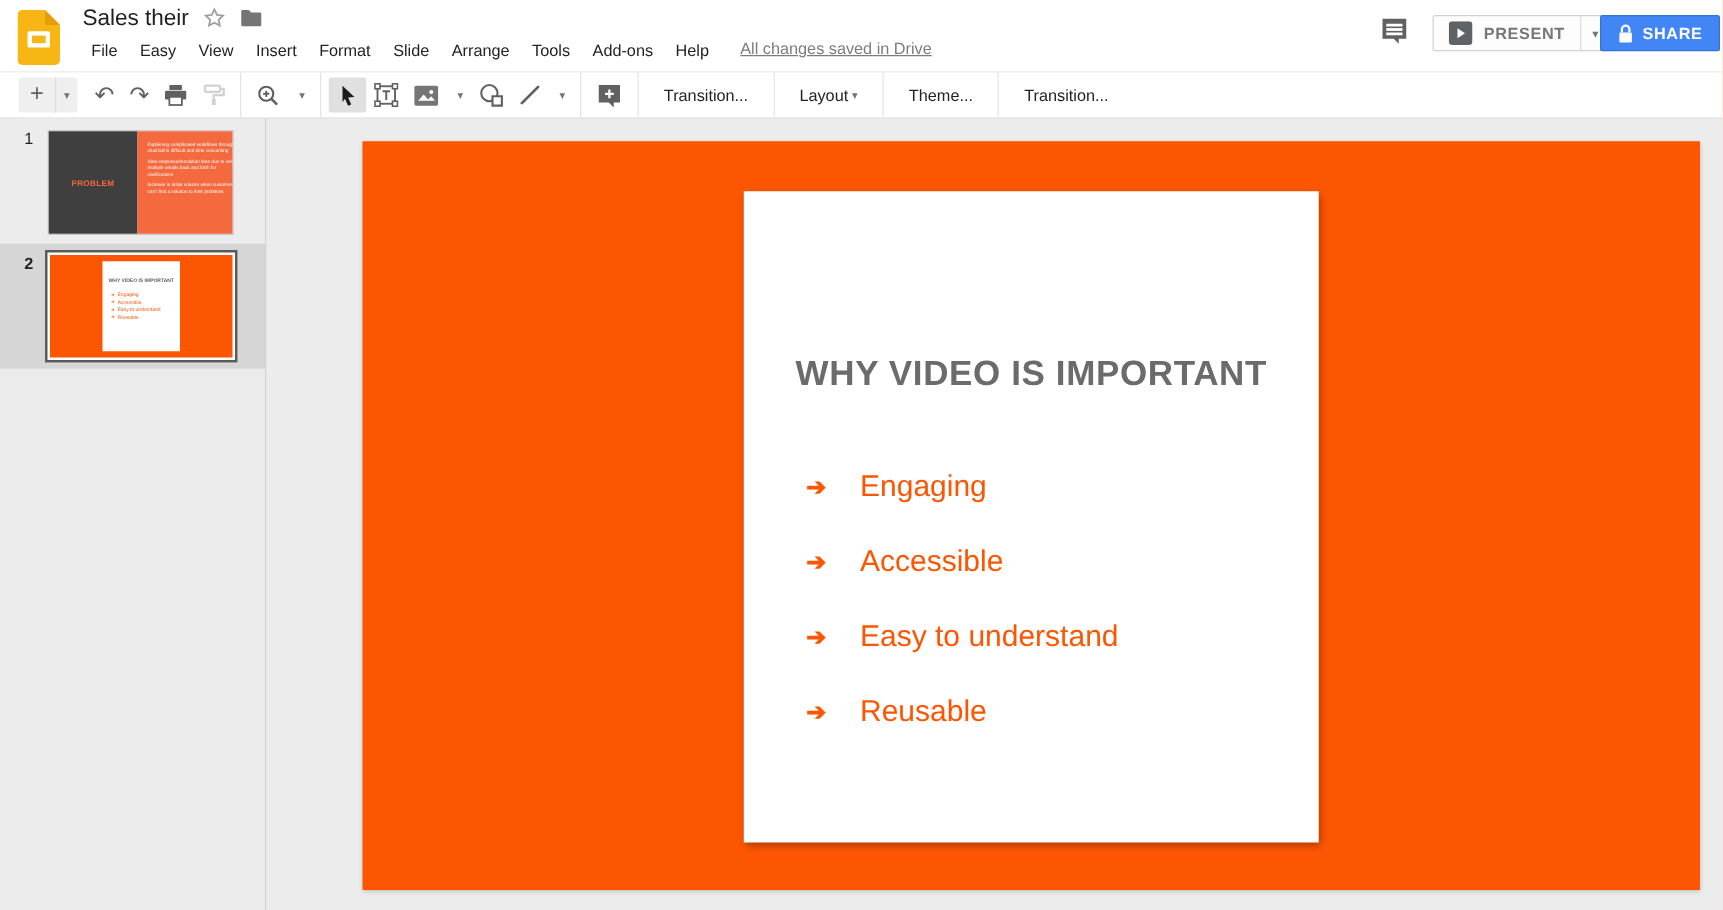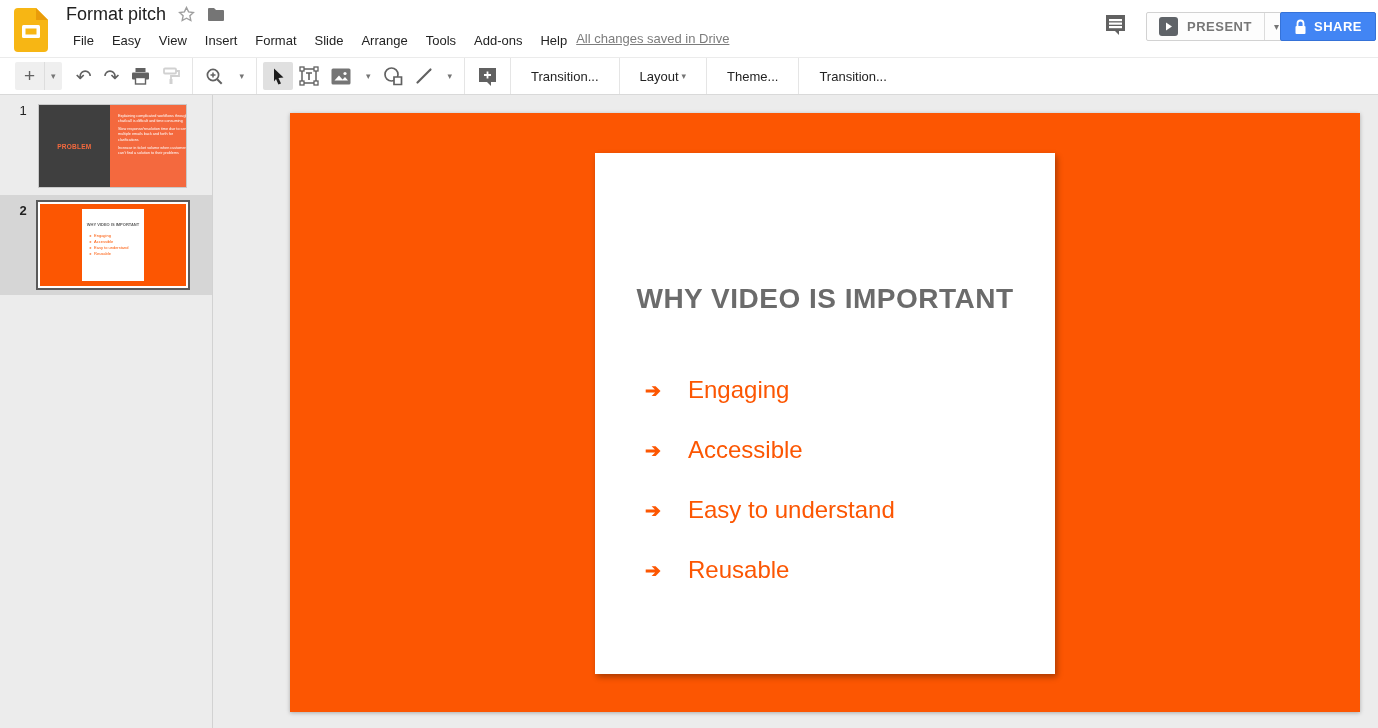--- a/index.html
+++ b/index.html
@@ -5,21 +5,21 @@
   * { margin:0; padding:0; box-sizing:border-box; }
   html,body { width:1378px; height:728px; overflow:hidden; font-family:"Liberation Sans", sans-serif; background:#fff; }
 
   
   .header { position:absolute; left:0; top:0; width:1378px; height:57px; background:#fff; }
   .logo { position:absolute; left:14px; top:8px; }
   .doc-title-row { position:absolute; left:66px; top:4px; display:flex; align-items:center; gap:12px; }
   .doc-title { font-size:18px; color:#212121; }
   .menu-row { position:absolute; left:64px; top:31px; display:flex; align-items:flex-start; }
   .menu-item { font-size:13px; color:#232323; padding:2px 9px; cursor:pointer; }
-  .saved-status { font-size:13px; color:#7c7c7c; text-decoration:underline; margin-left:0; cursor:pointer; }
+  .saved-status { font-size:13px; color:#7c7c7c; text-decoration:underline; margin-left:16px; cursor:pointer; }
 
   .record-btn { position:absolute; left:933px; top:13px; height:27px; display:flex; align-items:center; gap:8px;
     padding:0 12px; background:linear-gradient(#f8f8f8,#f1f1f1); border:1px solid #d4d4d4; border-radius:2px;
     font-size:12px; font-weight:bold; color:#555; cursor:pointer; }
   .comment-hdr-btn { position:absolute; left:1104px; top:13px; width:26px; height:26px; cursor:pointer; }
   .present-group { position:absolute; left:1146px; top:12px; height:29px; display:flex; align-items:stretch;
     background:#fdfdfd; border:1px solid #d2d2d2; border-radius:2px; cursor:pointer; }
   .present-main { display:flex; align-items:center; gap:9px; padding:0 12px; }
   .present-label { font-size:13px; font-weight:bold; color:#777; letter-spacing:.5px; }
   .present-caret { width:24px; display:flex; align-items:center; justify-content:center; border-left:1px solid #dcdcdc; color:#757575; font-size:10px; }
@@ -91,21 +91,21 @@
   <div class="logo">
     <svg width="34" height="44" viewBox="0 0 34 44">
       <path d="M4 0 h18 l12 12 v28 a4 4 0 0 1 -4 4 h-26 a4 4 0 0 1 -4 -4 v-36 a4 4 0 0 1 4 -4 z" fill="#f7b614"></path>
       <path d="M22 0 l12 12 h-12 z" fill="#e99c0a"></path>
       <rect x="8" y="17" width="18" height="13" rx="1.5" fill="#fff"></rect>
       <rect x="11.5" y="20.5" width="11" height="6" fill="#f7b614"></rect>
     </svg>
   </div>
 
   <div class="doc-title-row">
-    <span class="doc-title">Format pitch</span>
+    <span class="doc-title">Sales their</span>
     <span>
       <svg width="17" height="17" viewBox="0 0 17 17">
           <path d="M8.5 1.5 l2.1 4.4 4.8.6 -3.5 3.3 .9 4.7 -4.3-2.3 -4.3 2.3 .9-4.7 -3.5-3.3 4.8-.6 z" fill="none" stroke="#9e9e9e" stroke-width="1.4"></path>
         </svg>
     </span>
     <span>
       <svg width="18" height="15" viewBox="0 0 18 15">
           <path d="M1 2 a1 1 0 0 1 1-1 h5 l2 2 h7 a1 1 0 0 1 1 1 v9 a1 1 0 0 1 -1 1 h-14 a1 1 0 0 1 -1-1 z" fill="#757575"></path>
         </svg>
     </span>

